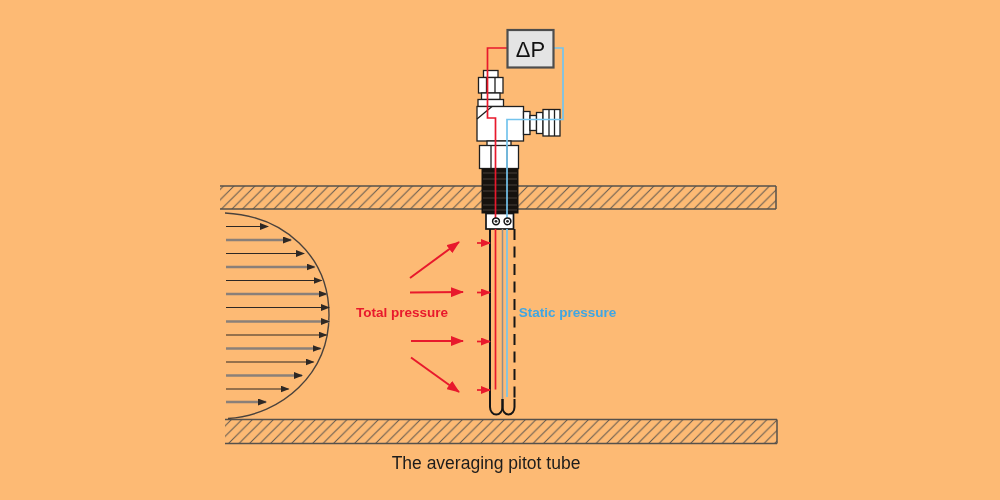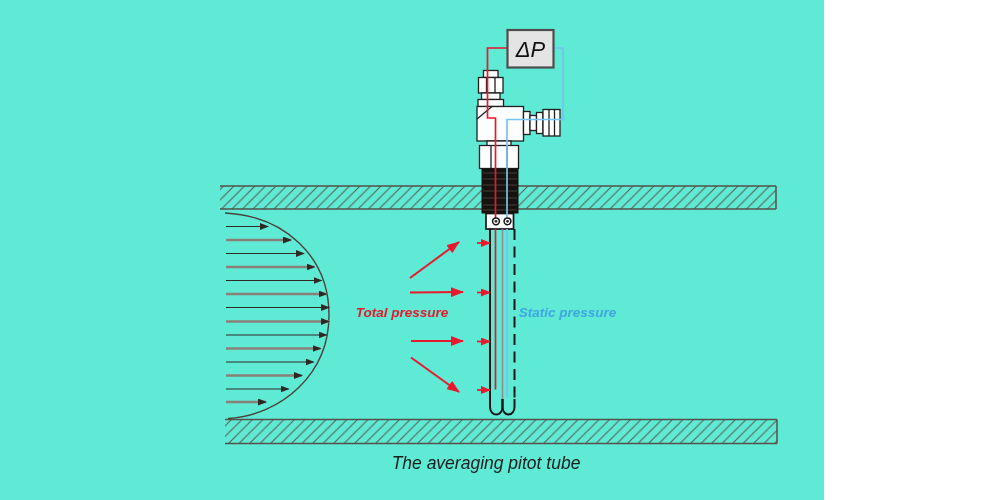--- a/index.html
+++ b/index.html
@@ -1,18 +1,18 @@
 <!DOCTYPE html>
 <html><head>
 <meta charset="utf-8">
 <style>
   html,body{margin:0;padding:0;background:#ffffff;}
   .canvas{
-    position:relative;width:824px;height:500px;background:#5eead4;
-    font-family:"Liberation Sans", sans-serif;overflow:hidden;font-style:italic;
+    position:relative;width:1000px;height:500px;background:#fdba74;
+    font-family:"Liberation Sans", sans-serif;overflow:hidden;
   }
   svg{display:block;}
   text{font-family:"Liberation Sans", sans-serif;}
   .dp-text{font-size:22px;fill:#111111;}
   .pressure-label{font-size:13.5px;font-weight:bold;}
   .caption-text{font-size:17.5px;fill:#1c1c1c;}
 </style>
 </head>
 <body>
 

